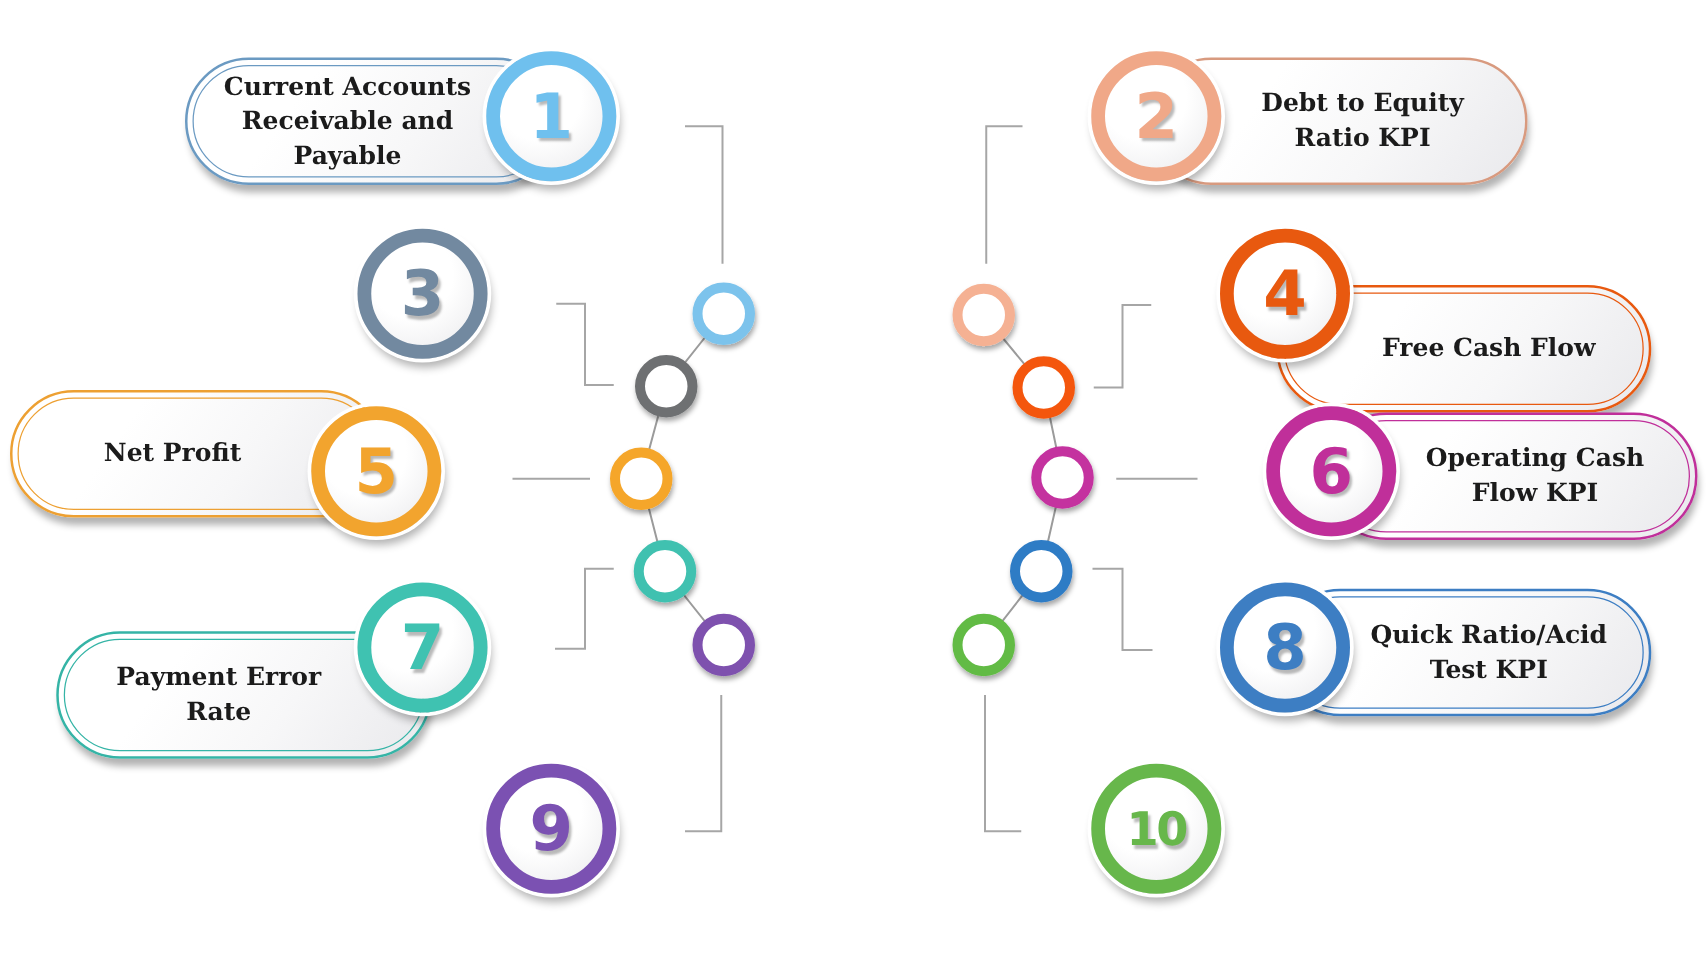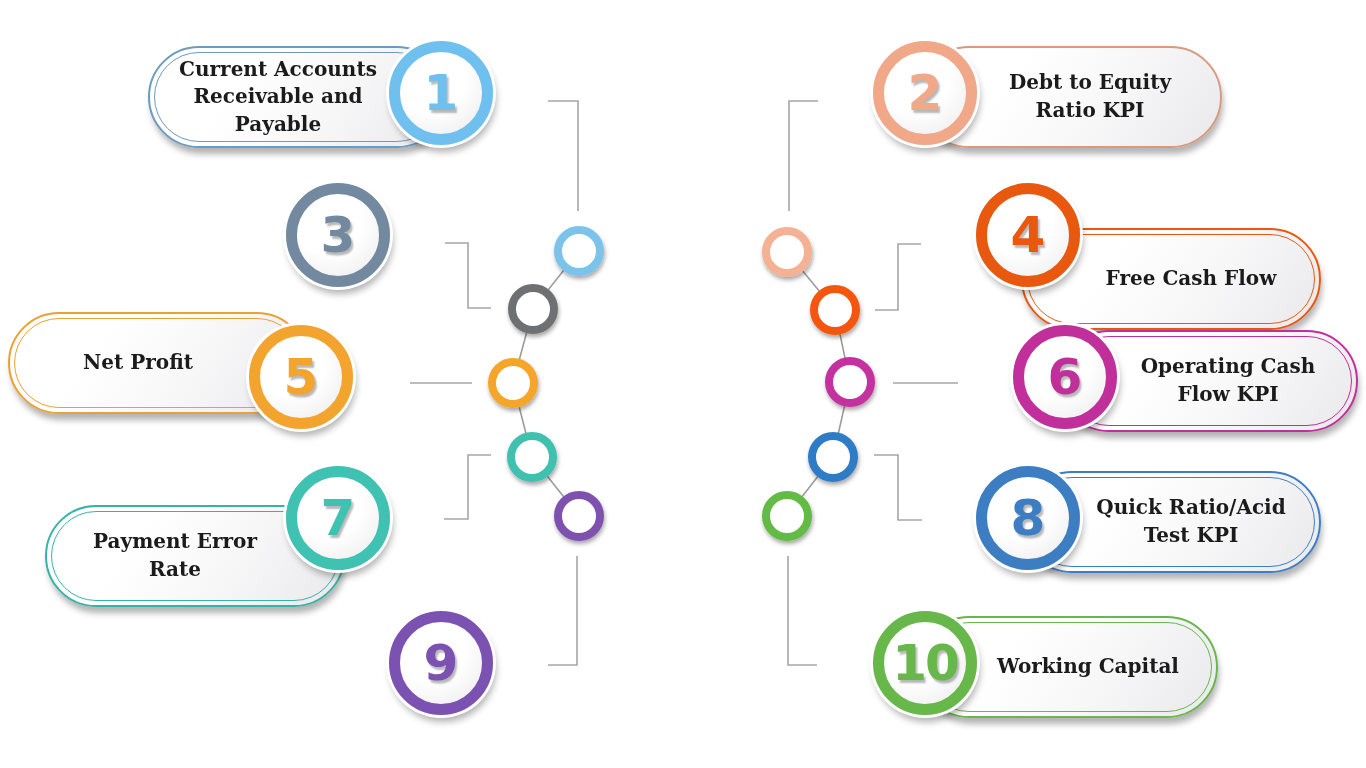--- a/index.html
+++ b/index.html
@@ -45,21 +45,21 @@
     border:11px solid var(--c);
     background:radial-gradient(circle at 38% 32%, #ffffff 45%, #ececee 95%);
     box-shadow:0 0 0 3px #ffffff, 2px 6px 7px 1px rgba(0,0,0,0.30);
     display:flex; align-items:center; justify-content:center;
     z-index:3;
   }
   .num {
     font-family:"DejaVu Sans", sans-serif; font-weight:700; font-size:50px;
     color:var(--c); text-shadow:2px 3px 2px rgba(0,0,0,0.28);
   }
-  .num-sm { font-size:50px; letter-spacing:-2px; }
+  .num-sm { font-size:37px; letter-spacing:-2px; }
 
   .mid-svg { position:absolute; left:0; top:0; z-index:1; pointer-events:none; }
 </style>
 </head>
 <body>
 
 <div class="canvas">
 
   <svg class="mid-svg" width="1366" height="768" viewBox="0 0 1366 768">
     <defs>
@@ -164,21 +164,18 @@
     </div>
   </div>
 
   <div class="kpi" style="--c: #7b51b2; --bc: #7d50b2; --g1: #4a7fc6;">
     <div class="badge" style="left:389px;top:611px;">
       <span class="num">9</span>
     </div>
   </div>
 
   <div class="kpi" style="--c: #67b74b; --bc: #67b74b;">
-    <div class="pill pill-right" style="left:918px;top:616px;width:300px;">
-      <div class="label">Working Capital</div>
-    </div>
     <div class="badge" style="left:873px;top:611px;">
       <span class="num num-sm">10</span>
     </div>
   </div>
 
 </div>
 
 </body></html>

